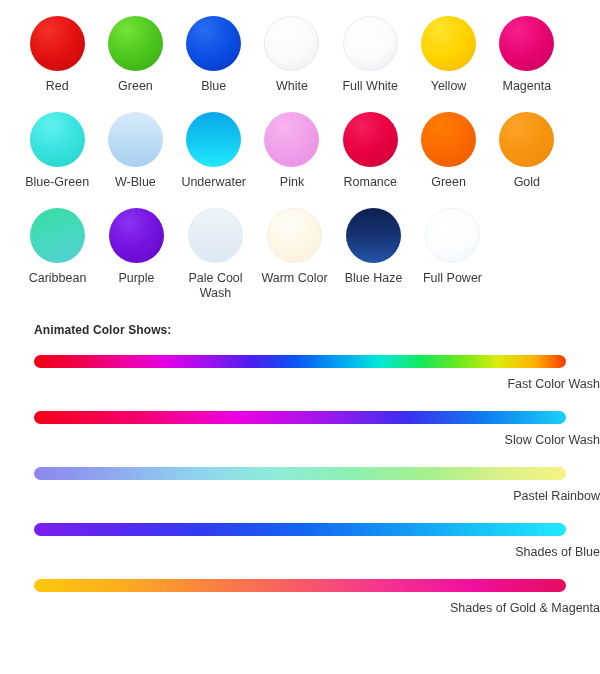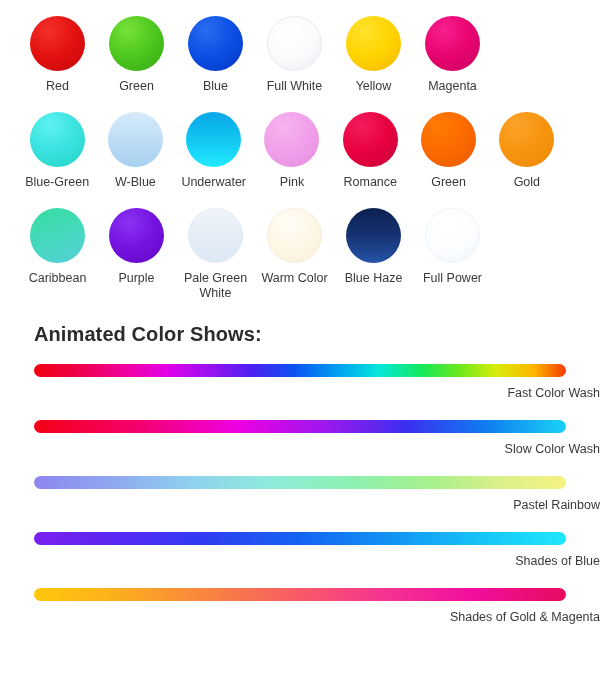--- a/index.html
+++ b/index.html
@@ -50,21 +50,21 @@
     color: #3a3a3a;
     max-width: 78px;
   }
   .row-spacer { height: 14px; }
 
   
   .shows {
     padding: 18px 0 0 34px;
   }
   .shows-heading {
-    font-size: 20px;
+    font-size: 12px;
     font-weight: bold;
     color: #2b2b2b;
     margin-bottom: 18px;
     letter-spacing: 0.1px;
   }
   .bar-block {
     margin-bottom: 20px;
     text-align: right;
   }
   .bar {
@@ -92,20 +92,24 @@
       </div>
       <div class="swatch-cell">
         <div class="swatch-circle" style="background: radial-gradient(circle at 34% 26%, rgb(118, 226, 58) 0%, rgb(78, 199, 30) 48%, rgb(54, 167, 19) 100%);"></div>
         <div class="swatch-label">Green</div>
       </div>
       <div class="swatch-cell">
         <div class="swatch-circle" style="background: radial-gradient(circle at 34% 26%, rgb(42, 108, 240) 0%, rgb(11, 79, 228) 48%, rgb(4, 53, 194) 100%);"></div>
         <div class="swatch-label">Blue</div>
       </div>
       <div class="swatch-cell">
+        <div class="swatch-circle" style="background: radial-gradient(circle at 40% 30%, rgb(255, 255, 255) 0%, rgb(250, 250, 250) 55%, rgb(235, 235, 235) 100%); border: 1px solid rgb(234, 234, 234);"></div>
+        <div class="swatch-label">White</div>
+      </div>
+      <div class="swatch-cell">
         <div class="swatch-circle" style="background: radial-gradient(circle at 40% 30%, rgb(255, 255, 255) 0%, rgb(251, 251, 253) 55%, rgb(233, 233, 241) 100%); border: 1px solid rgb(233, 233, 239);"></div>
         <div class="swatch-label">Full White</div>
       </div>
       <div class="swatch-cell">
         <div class="swatch-circle" style="background: radial-gradient(circle at 34% 26%, rgb(255, 226, 46) 0%, rgb(255, 212, 0) 48%, rgb(245, 183, 0) 100%);"></div>
         <div class="swatch-label">Yellow</div>
       </div>
       <div class="swatch-cell">
         <div class="swatch-circle" style="background: radial-gradient(circle at 34% 26%, rgb(248, 31, 143) 0%, rgb(232, 4, 111) 48%, rgb(200, 0, 96) 100%);"></div>
         <div class="swatch-label">Magenta</div>
@@ -151,21 +155,21 @@
       <div class="swatch-cell">
         <div class="swatch-circle" style="background: linear-gradient(160deg, rgb(53, 221, 160) 0%, rgb(69, 217, 189) 50%, rgb(85, 207, 214) 100%);"></div>
         <div class="swatch-label">Caribbean</div>
       </div>
       <div class="swatch-cell">
         <div class="swatch-circle" style="background: radial-gradient(circle at 36% 26%, rgb(138, 50, 242) 0%, rgb(116, 19, 224) 48%, rgb(98, 5, 194) 100%);"></div>
         <div class="swatch-label">Purple</div>
       </div>
       <div class="swatch-cell">
         <div class="swatch-circle" style="background: linear-gradient(rgb(238, 244, 250) 0%, rgb(228, 237, 246) 55%, rgb(221, 232, 244) 100%); border: 1px solid rgb(227, 235, 243);"></div>
-        <div class="swatch-label">Pale Green White</div>
+        <div class="swatch-label">Pale Cool Wash</div>
       </div>
       <div class="swatch-cell">
         <div class="swatch-circle" style="background: radial-gradient(circle at 40% 30%, rgb(255, 253, 245) 0%, rgb(253, 246, 228) 55%, rgb(248, 239, 219) 100%); border: 1px solid rgb(245, 238, 221);"></div>
         <div class="swatch-label">Warm Color</div>
       </div>
       <div class="swatch-cell">
         <div class="swatch-circle" style="background: linear-gradient(rgb(13, 33, 80) 0%, rgb(20, 48, 110) 45%, rgb(36, 83, 168) 100%);"></div>
         <div class="swatch-label">Blue Haze</div>
       </div>
       <div class="swatch-cell">

